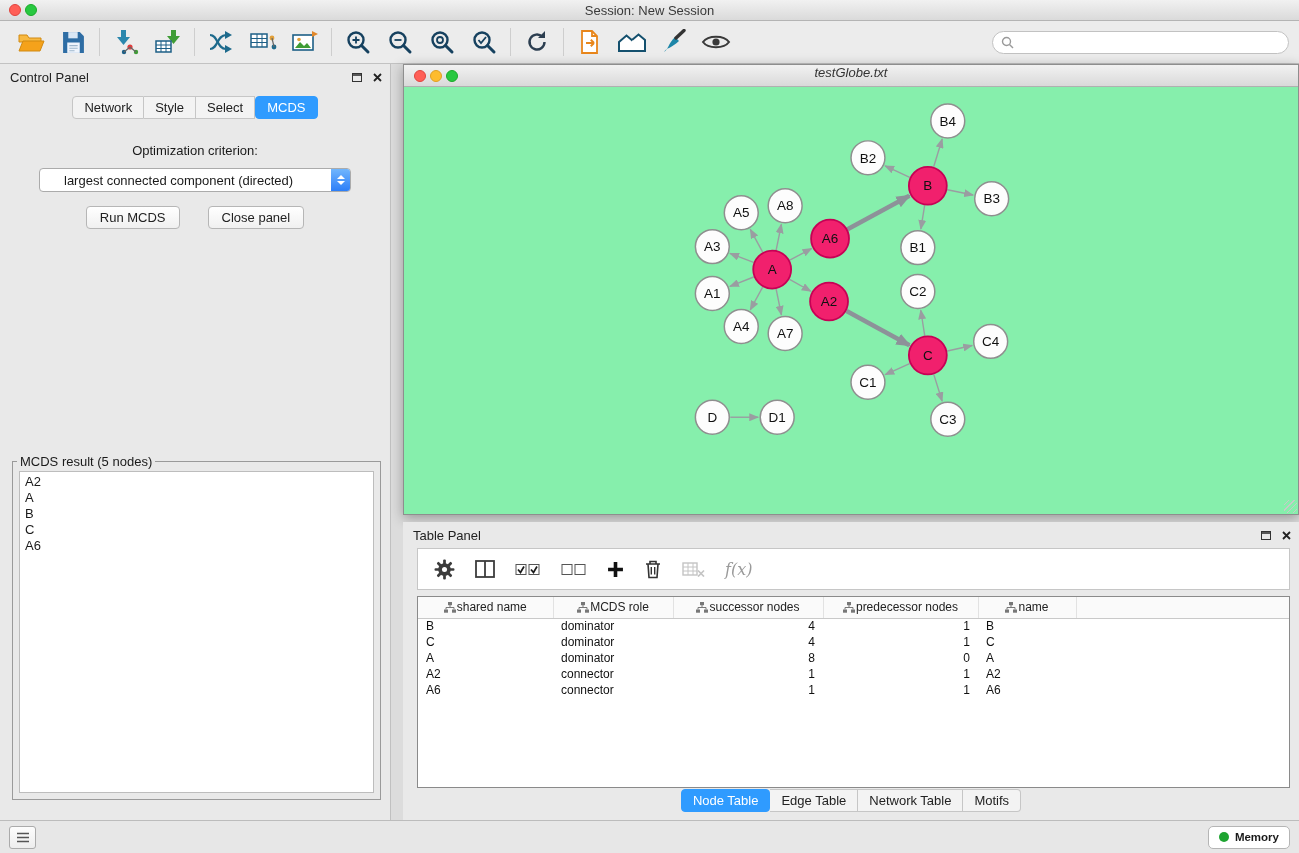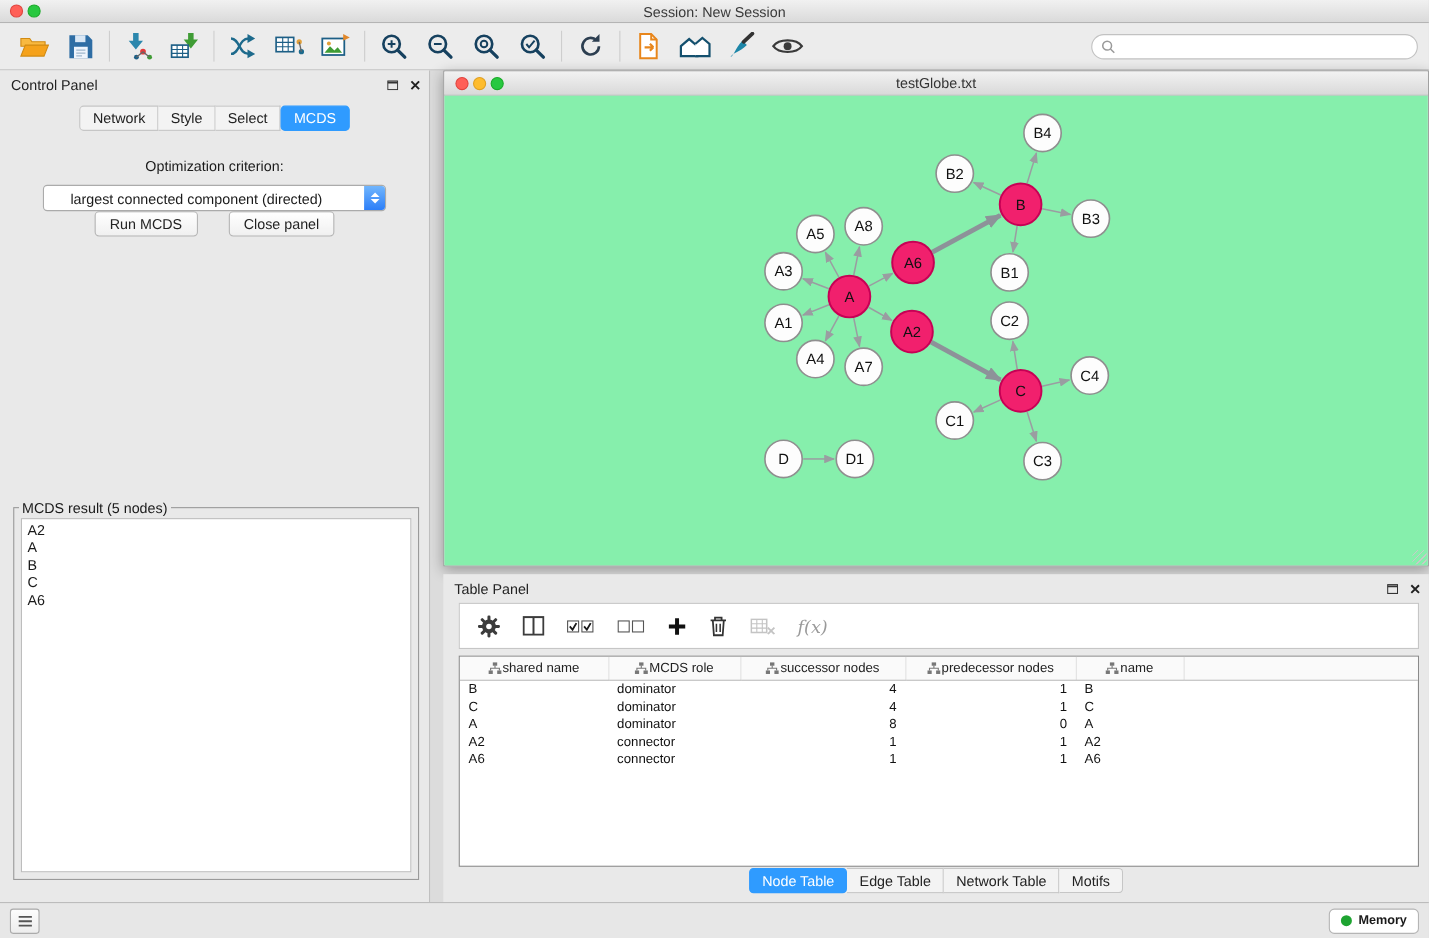--- a/index.html
+++ b/index.html
@@ -30,30 +30,30 @@
   .cp-tab { font-size:13px; padding:3px 11px; background:#f3f3f3; border:1px solid #c6c6c6; border-left:none; color:#222; cursor:default; }
   .cp-tab:first-child { border-left:1px solid #c6c6c6; border-radius:4px 0 0 4px; }
   .cp-tab:last-child { border-radius:0 4px 4px 0; }
   .cp-tab.active { background:#2f9bff; color:#fff; border:1px solid #2f9bff; border-radius:4px; }
   .opt-label { text-align:center; margin-top:24px; font-size:13px; }
   .dropdown { width:312px; height:24px; margin:10px auto 0; background:#fff; border:1px solid #ababab; border-radius:4px; display:flex; align-items:center; overflow:hidden; }
   .dd-text { flex:1; padding-left:24px; font-size:13px; white-space:nowrap; }
   .dd-stepper { width:19px; align-self:stretch; background:linear-gradient(#71b6fd,#2c7ef8); display:flex; flex-direction:column; align-items:center; justify-content:center; gap:2px; }
   .dd-up { width:0;height:0;border-left:4px solid transparent;border-right:4px solid transparent;border-bottom:4px solid #fff; }
   .dd-down { width:0;height:0;border-left:4px solid transparent;border-right:4px solid transparent;border-top:4px solid #fff; }
-  .cp-buttons { display:flex; justify-content:center; gap:28px; }
+  .cp-buttons { display:flex; justify-content:center; gap:28px; margin-top:14px; }
   .btn { background:linear-gradient(#ffffff,#f0f0f0); border:1px solid #b6b6b6; border-radius:4px; font-size:13px; padding:3px 13px; color:#222; font-family:inherit; }
   .result-fieldset { position:absolute; left:12px; right:9px; top:390px; bottom:20px; border:1px solid #9a9a9a; }
   .result-fieldset legend { font-size:13px; margin-left:4px; padding:0 3px; }
   .result-list { position:absolute; left:6px; right:6px; top:2px; bottom:6px; background:#fff; border:1px solid #bdbdbd; font-size:13px; padding:2px 5px; overflow:auto; }
   .result-list div { line-height:16px; }
 
   
   .network-window { position:absolute; left:403px; top:64px; width:896px; height:451px; background:#fff; border:1px solid #8e8e8e; box-shadow:0 3px 12px rgba(0,0,0,.32); }
-  .nw-titlebar { height:22px; background:linear-gradient(#f2f2f2,#d9d9d9); border-bottom:1px solid #b0b0b0; position:relative; display:flex; align-items:center; }
+  .nw-titlebar { height:22px; background:linear-gradient(#f2f2f2,#d9d9d9); border-bottom:1px solid #b0b0b0; position:relative; display:flex; align-items:flex-start;font-style:italic; }
   .nw-titlebar .title { flex:1; text-align:center; font-size:13px; color:#333; }
   .nw-tl { width:12px; height:12px; border-radius:50%; position:absolute; top:5px; }
   .nw-red { background:#ff5f57; border:1px solid #e0443e; left:10px; }
   .nw-yellow { background:#febc2e; border:1px solid #dfa023; left:26px; }
   .nw-green { background:#28c840; border:1px solid #1aab29; left:42px; }
   .nw-canvas { position:absolute; top:22px; left:0; right:0; bottom:0; background:#86efac; }
   .nw-canvas svg { width:100%; height:100%; }
   .grip { position:absolute; right:1px; bottom:1px; width:13px; height:13px; background:repeating-linear-gradient(135deg, transparent 0 3px, #c9c9c9 3px 4px); }
 
   

